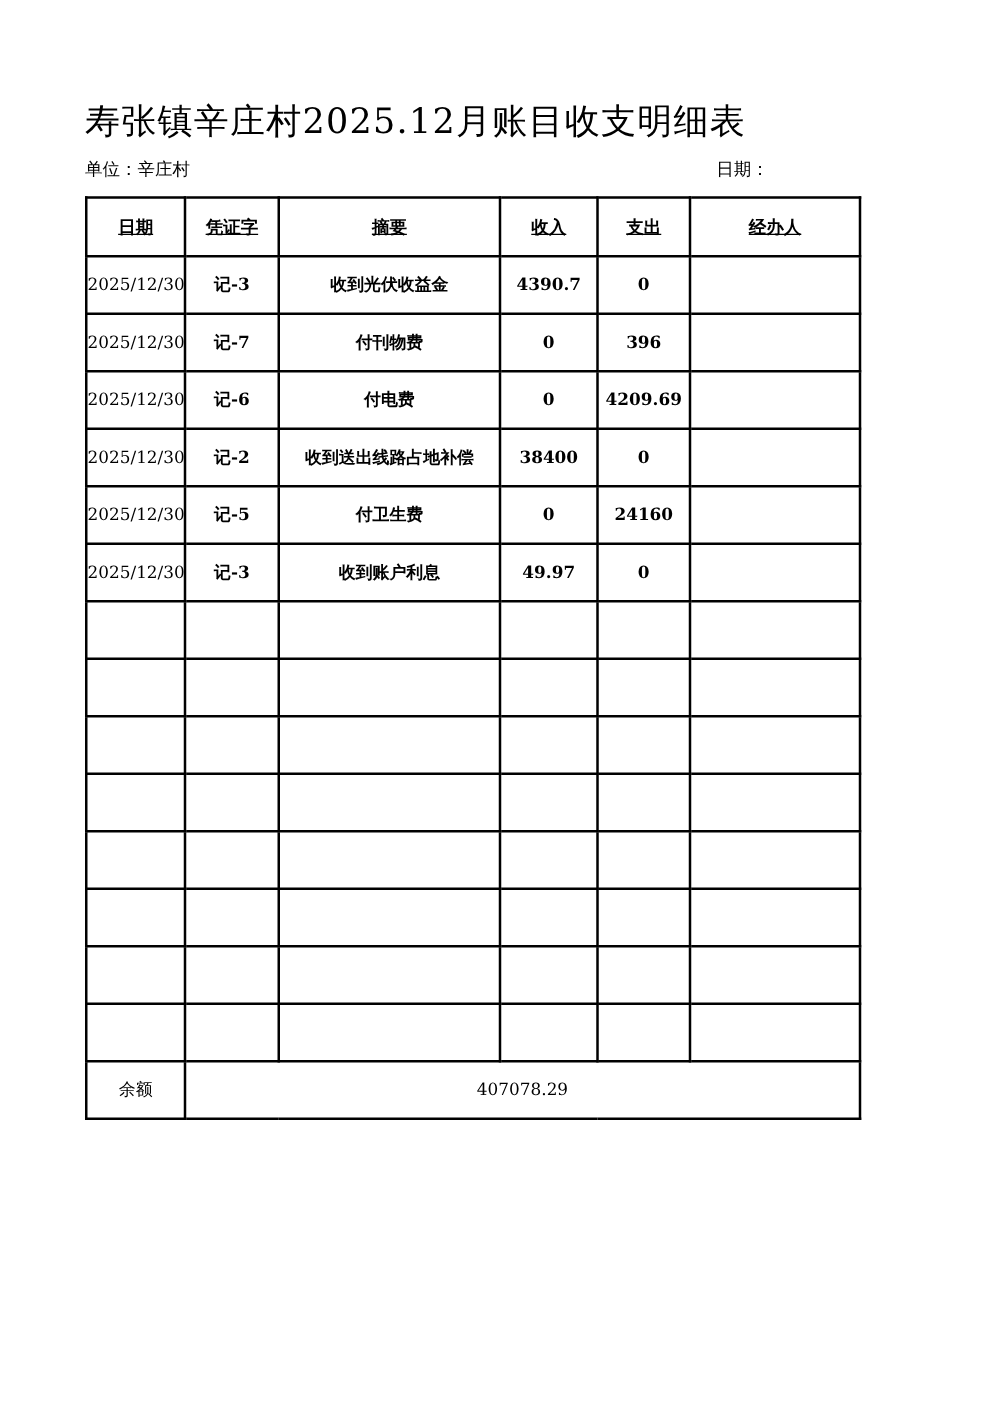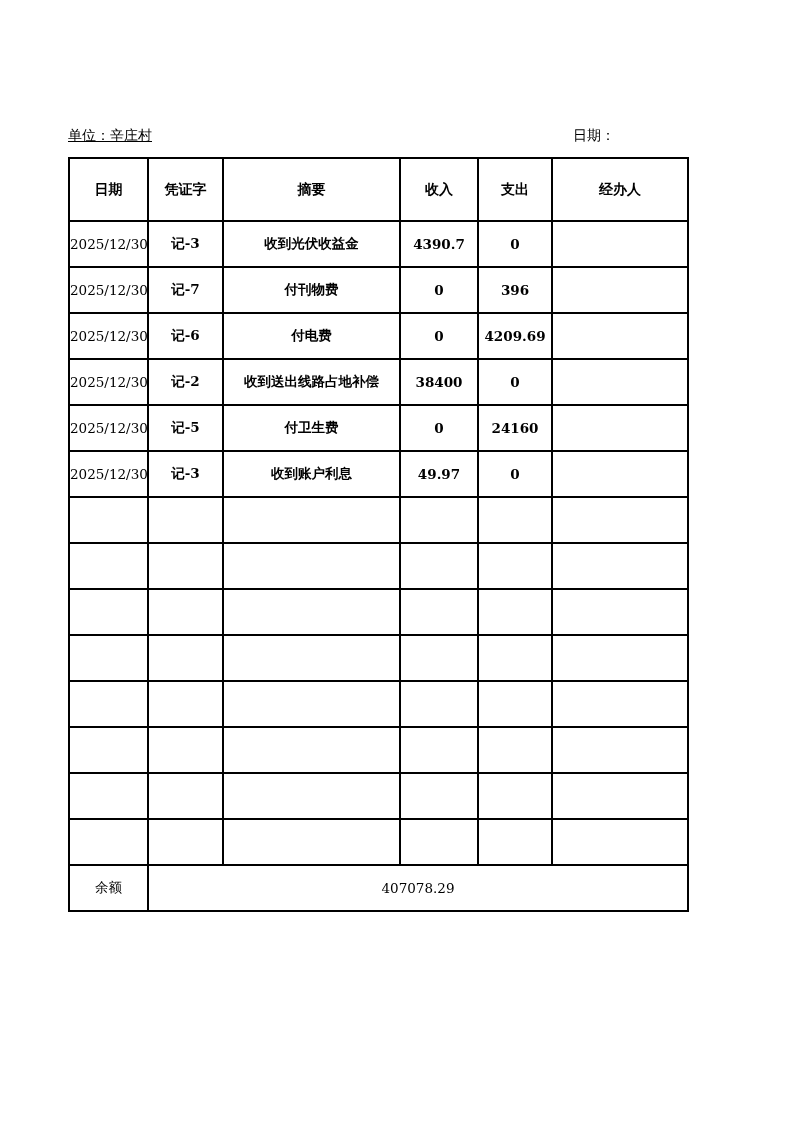--- a/index.html
+++ b/index.html
@@ -24,50 +24,51 @@
     letter-spacing: 1px;
     white-space: nowrap;
   }
   .meta-line {
     position: absolute;
     left: 68px;
     top: 127px;
     width: 619px;
     font-size: 14px;
   }
-  .unit-label { position: absolute; left: 0; top: 0; white-space: nowrap; text-decoration: underline; }
+  .unit-label { position: absolute; left: 0; top: 0; white-space: nowrap; }
   .date-label { position: absolute; left: 505px; top: 0; white-space: nowrap; }
   table.ledger {
     position: absolute;
     left: 68px;
     top: 157px;
     width: 619px;
     border-collapse: collapse;
     table-layout: fixed;
   }
   table.ledger th, table.ledger td {
     border: 2px solid #000000;
     text-align: center;
     vertical-align: middle;
     font-size: 13.5px;
     overflow: hidden;
     white-space: nowrap;
   }
-  table.ledger thead tr { height: 63px; }
+  table.ledger thead tr { height: 47px; text-decoration: underline; }
   table.ledger tbody tr, table.ledger tfoot tr { height: 46px; }
   table.ledger th { font-weight: bold; font-size: 14px; }
   td.cell-bold { font-weight: bold; margin-left: 28px; }
   td.cell-date { font-weight: normal; font-size: 13px; }
   tfoot td { font-weight: normal; font-size: 14px; }
 </style>
 </head>
 <body>
 
 <div class="page">
 
+  <div class="doc-title">寿张镇辛庄村2025.12月账目收支明细表</div>
 
   <div class="meta-line">
     <span class="unit-label">单位：辛庄村</span>
     <span class="date-label">日期：</span>
   </div>
 
   <table class="ledger">
     <colgroup>
       <col style="width:79px">
       <col style="width:75px">

